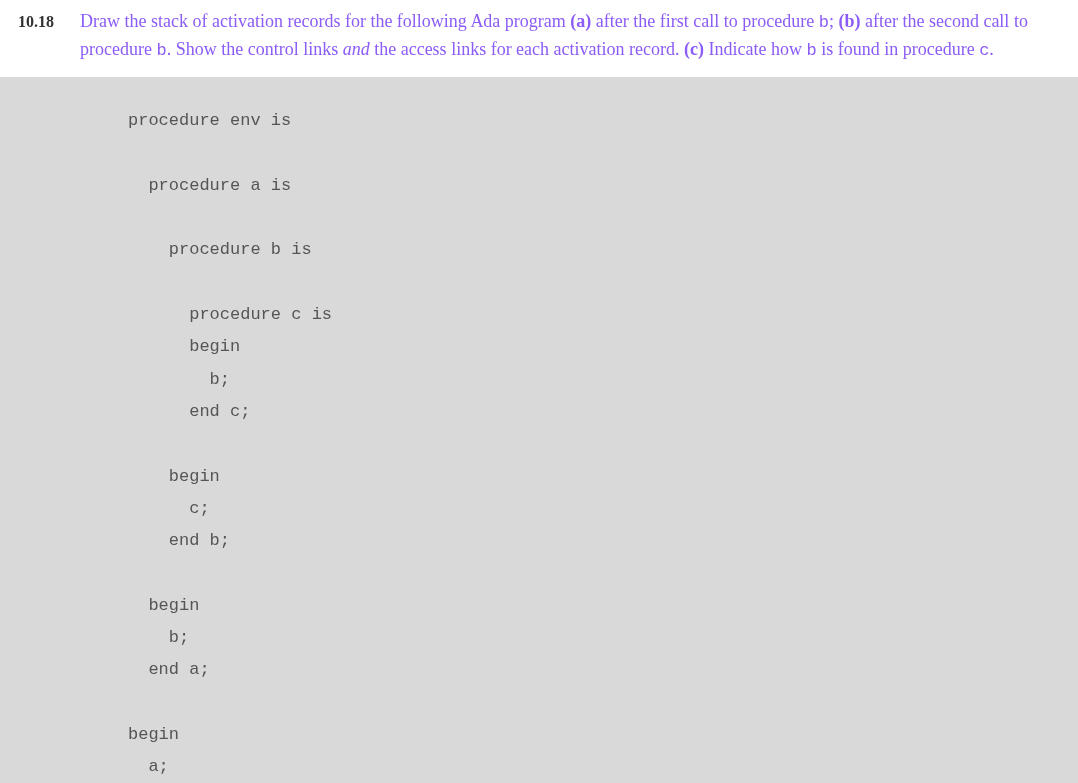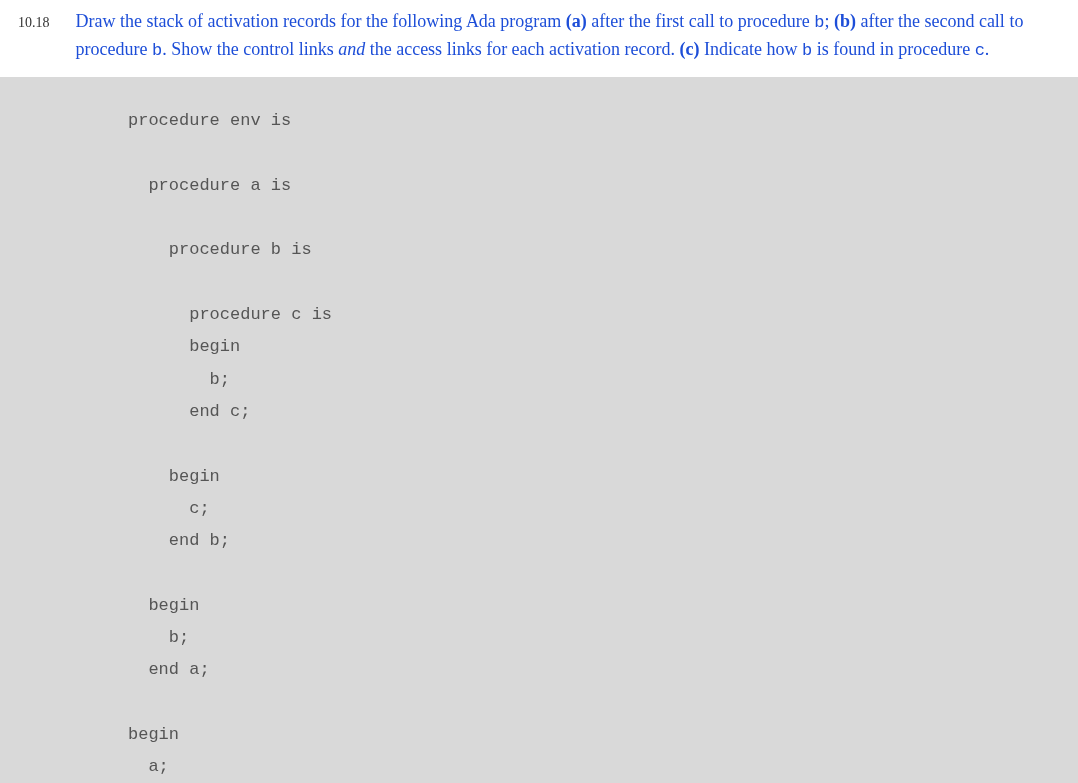--- a/index.html
+++ b/index.html
@@ -17,27 +17,28 @@
     .container {
       padding: 0;
     }
     .question-header {
       display: flex;
       align-items: baseline;
       padding: 8px 18px 14px 18px;
       gap: 26px;
     }
     .question-number {
-      font-size: 14px;
+      font-size: 16px;
       color: #333;
       flex-shrink: 0;
+      font-weight: bold;
     }
     .question-text {
       font-size: 18px;
-      color: #1d4ed8;
+      color: #8b5cf6;
       line-height: 1.45;
     }
     .question-text .mono {
       font-family: 'Courier New', Courier, monospace;
       font-size: 17px;
     }
     .question-text .bold {
       font-weight: bold;
     }
     .question-text .italic {

